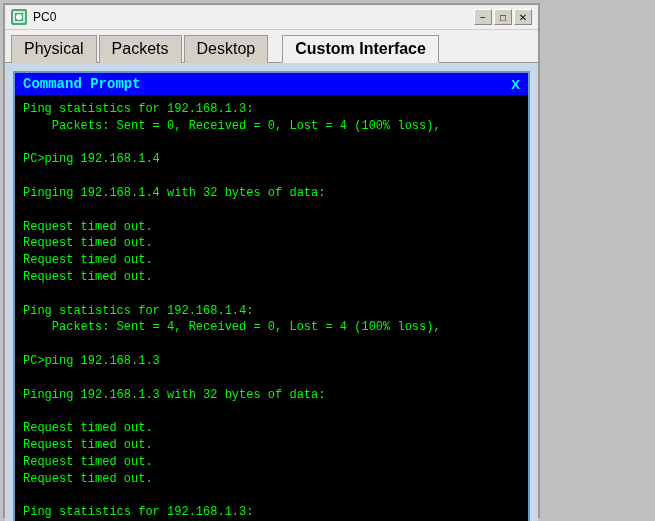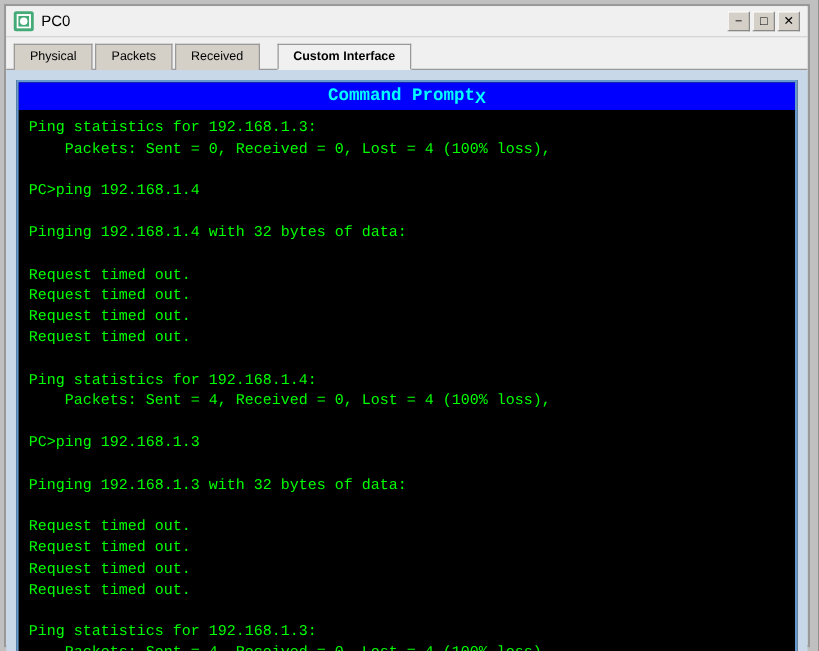--- a/index.html
+++ b/index.html
@@ -5,21 +5,21 @@
     * { margin: 0; padding: 0; box-sizing: border-box; }
     body {
       width: 655px;
       height: 521px;
       background: #c0c0c0;
       font-family: 'Courier New', Courier, monospace;
       overflow: hidden;
     }
 
     .window {
-      width: 645px;
+      width: 537px;
       height: 515px;
       background: #f0f0f0;
       border: 2px solid #999;
       margin: 3px;
       display: flex;
       flex-direction: column;
     }
 
     .title-bar {
       display: flex;
@@ -75,21 +75,21 @@
       display: flex;
       background: #f0f0f0;
       padding: 4px 6px 0 6px;
       gap: 2px;
       border-bottom: 1px solid #999;
     }
 
     .tab {
       padding: 4px 12px;
       font-family: Arial, sans-serif;
-      font-size: 10px;
+      font-size: 16px;
       cursor: pointer;
       border: 1px solid #999;
       border-bottom: none;
       background: #d4d0c8;
       color: #000;
       position: relative;
       bottom: -1px;
     }
 
     .tab.active {
@@ -117,21 +117,21 @@
       position: relative;
     }
 
     .terminal-header {
       background: #0000ff;
       color: #00ffff;
       font-size: 14px;
       font-weight: bold;
       padding: 3px 8px;
       display: flex;
-      justify-content: center;
+      justify-content: space-between;
       align-items: center;
       font-family: 'Courier New', Courier, monospace;
     }
 
     .terminal-close {
       color: #00ffff;
       font-size: 13px;
       cursor: pointer;
       font-family: Arial, sans-serif;
     }
@@ -184,21 +184,21 @@
     <div class="title-bar-controls">
       <button class="title-btn">−</button>
       <button class="title-btn">□</button>
       <button class="title-btn">✕</button>
     </div>
   </div>
 
   <div class="tabs">
     <div class="tab">Physical</div>
     <div class="tab">Packets</div>
-    <div class="tab">Received</div>
+    <div class="tab">Desktop</div>
     <div class="tab active">Custom Interface</div>
   </div>
 
   <div class="content-area">
     <div class="terminal-wrapper">
       <div class="terminal-header">
         <span>Command Prompt</span>
         <span class="terminal-close">X</span>
       </div>
       <div class="terminal-body">Ping statistics for 192.168.1.3:

